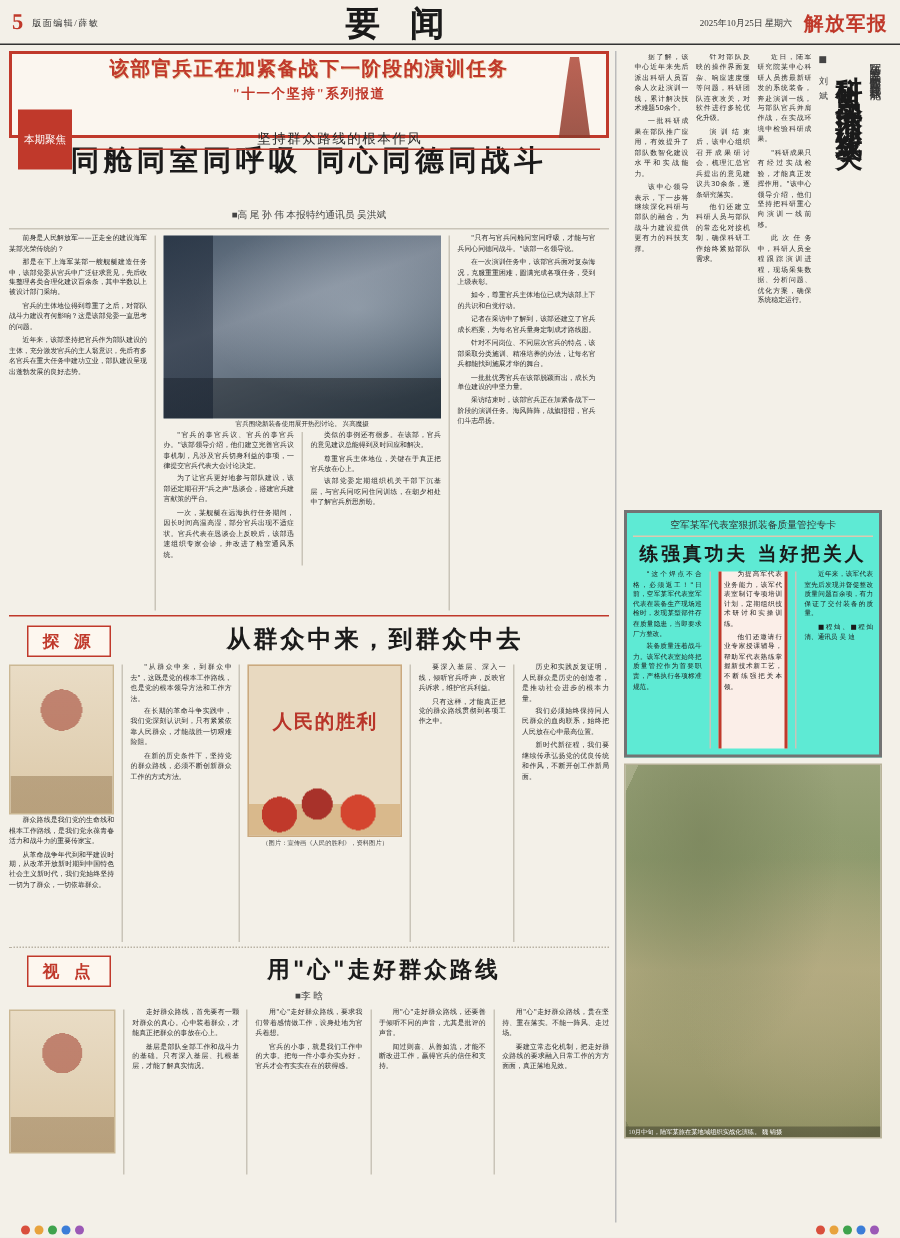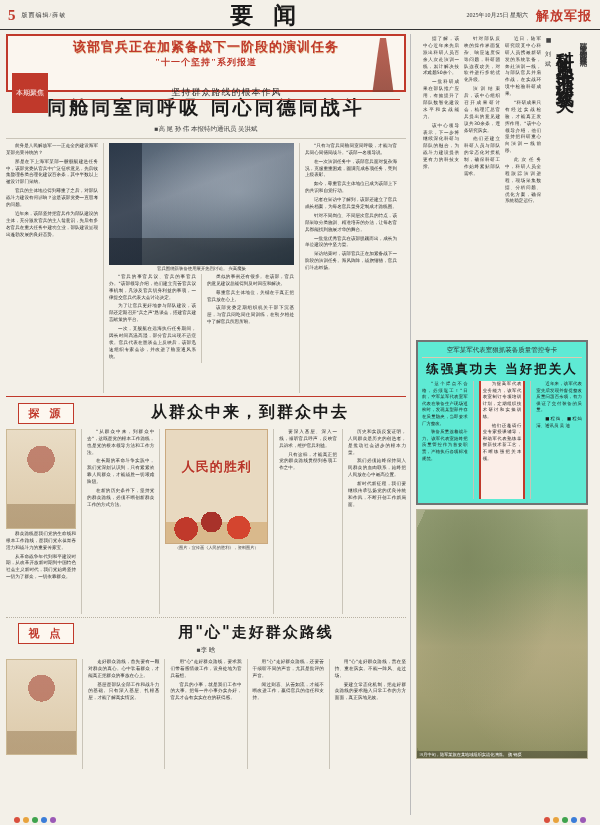--- a/index.html
+++ b/index.html
@@ -102,21 +102,21 @@
   
   .kicker {
     text-align: center; font-size: 9px; color: #222;
     margin: 3px 0 2px 0; letter-spacing: 1px;
   }
   .headline-main {
     text-align: center;
     font-size: 19px; font-weight: bold; letter-spacing: 3px;
     font-family: "DejaVu Sans", sans-serif;
     line-height: 1.15;
-    margin-bottom: 6px;
+    margin-bottom: 20px;
   }
   .byline {
     text-align: center; font-size: 6.5px; color: #444; margin-bottom: 4px;
   }
 
   
   .cols { display: flex; gap: 5px; }
   .tcol {
     font-size: 4.6px; line-height: 1.5; color: #2b2b2b;
     text-align: justify; word-break: break-all;

